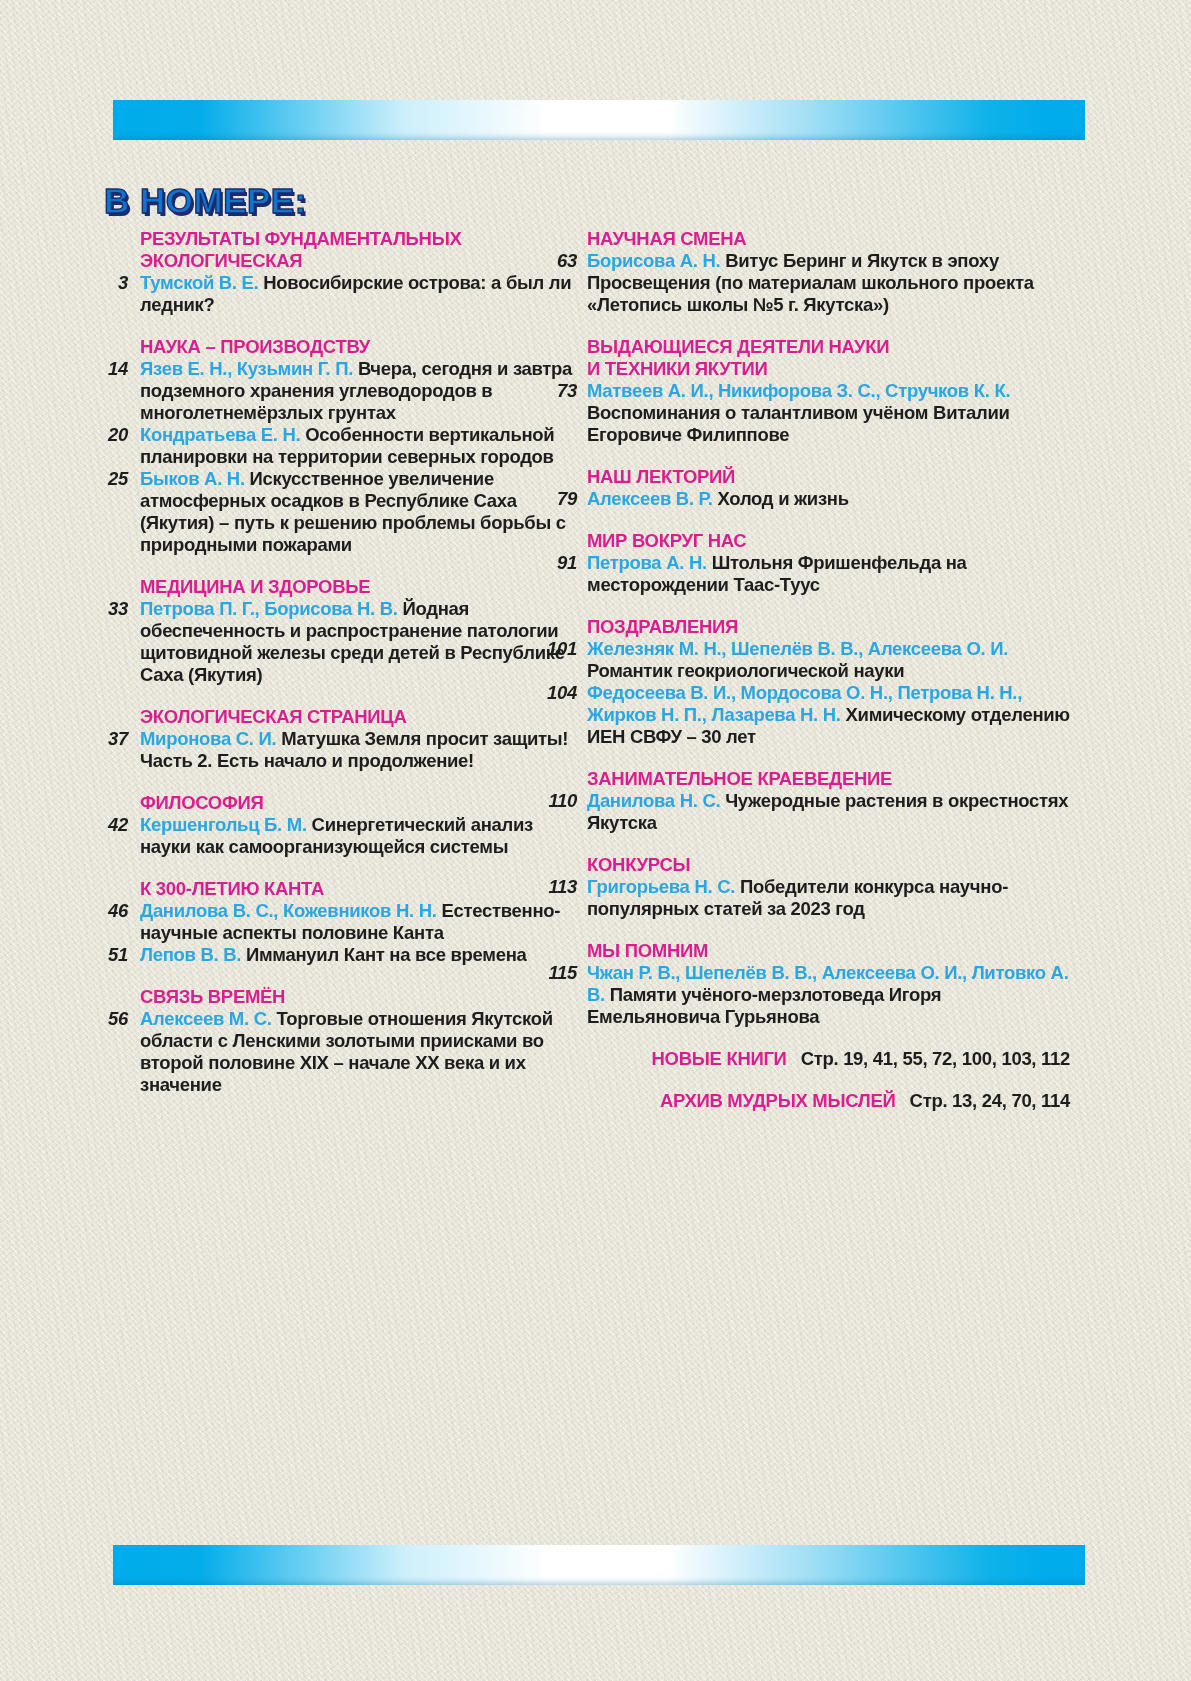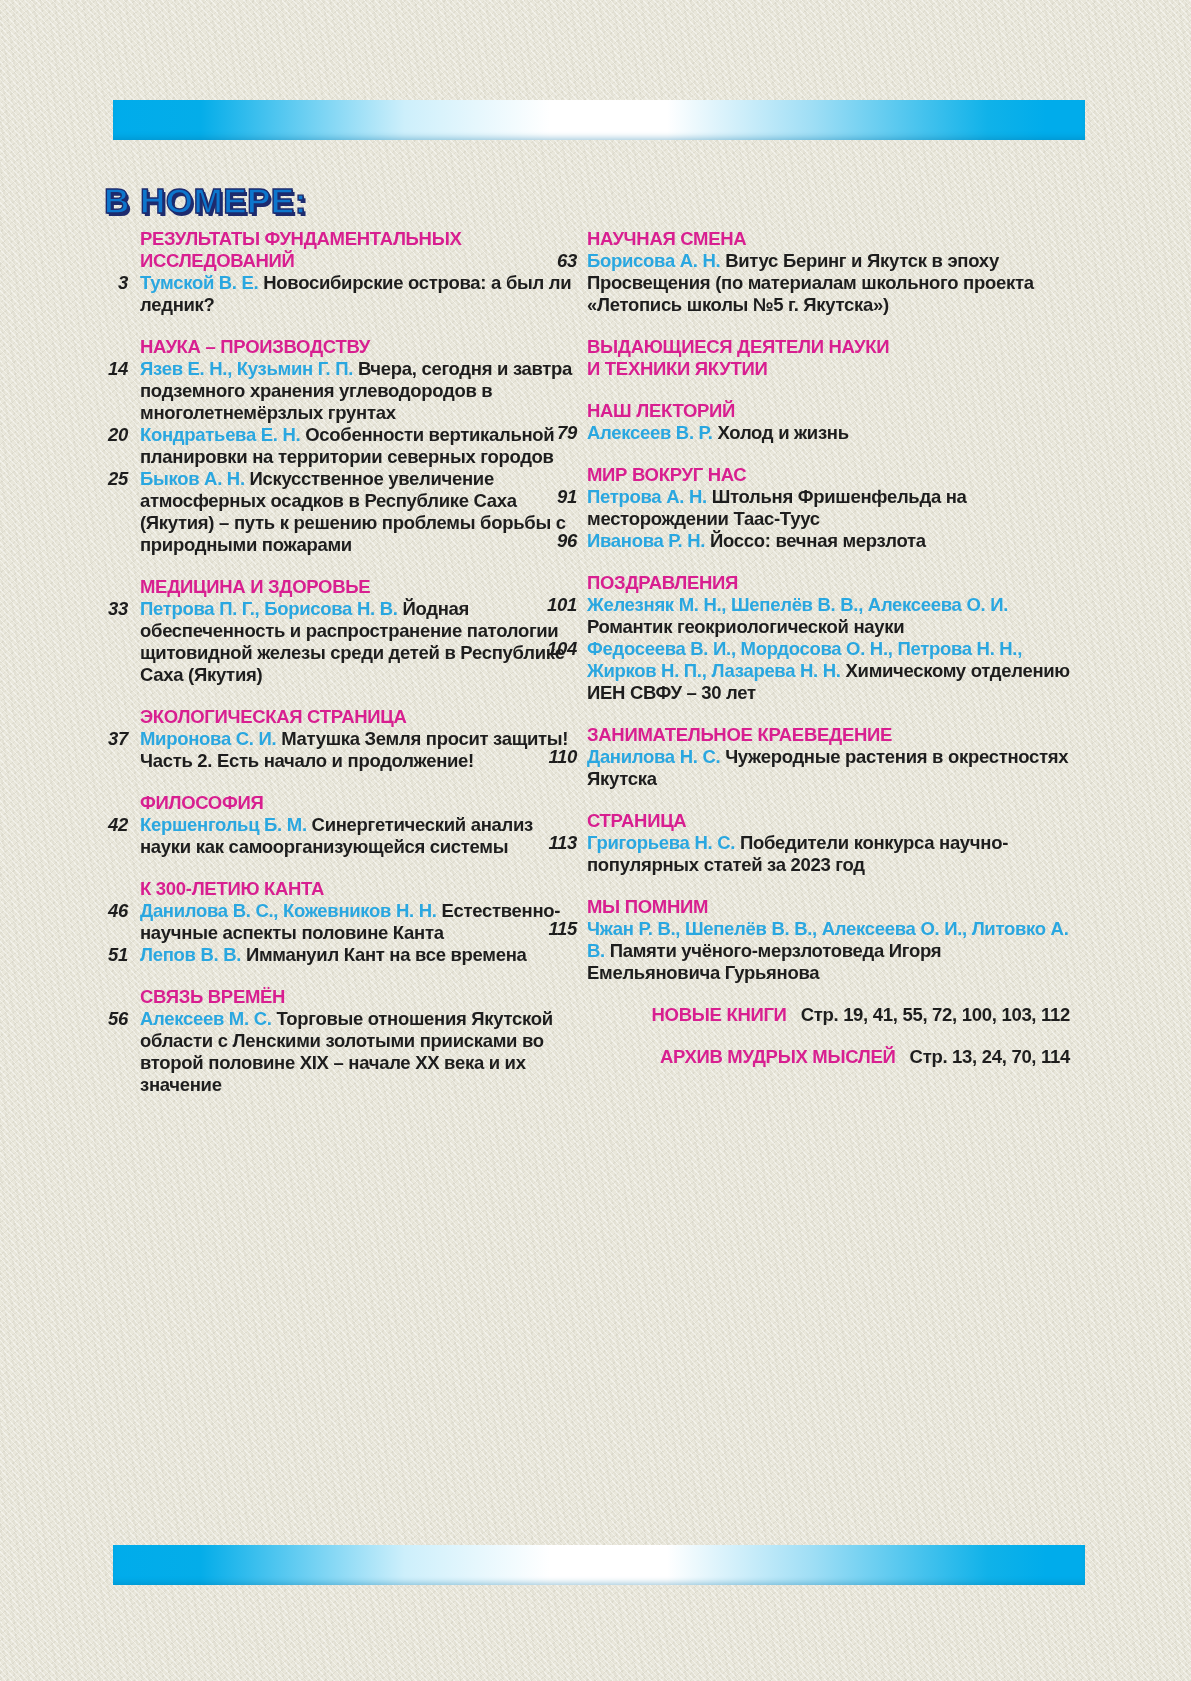--- a/index.html
+++ b/index.html
@@ -63,21 +63,21 @@
 <body>
 
 <div class="page">
   <div class="grad-bar bar-top"></div>
 
   <h1 class="page-title">В НОМЕРЕ:</h1>
 
   <div class="col col-left">
       <section class="toc-section">
         <div class="section-heading">РЕЗУЛЬТАТЫ ФУНДАМЕНТАЛЬНЫХ
-ИССЛЕДОВАНИЙ</div>
+ЭКОЛОГИЧЕСКАЯ</div>
         <div class="toc-item">
           <span class="pg">3</span>
           <span class="entry"><span class="authors">Тумской В. Е.</span> <span class="title-text">Новосибирские острова: а был ли ледник?</span></span>
         </div>
       </section>
       <section class="toc-section">
         <div class="section-heading">НАУКА – ПРОИЗВОДСТВУ</div>
         <div class="toc-item">
           <span class="pg">14</span>
           <span class="entry"><span class="authors">Язев Е. Н., Кузьмин Г. П.</span> <span class="title-text">Вчера, сегодня и завтра подземного хранения углеводородов в многолетнемёрзлых грунтах</span></span>
@@ -135,59 +135,59 @@
       <section class="toc-section">
         <div class="section-heading">НАУЧНАЯ СМЕНА</div>
         <div class="toc-item">
           <span class="pg">63</span>
           <span class="entry"><span class="authors">Борисова А. Н.</span> <span class="title-text">Витус Беринг и Якутск в эпоху Просвещения (по материалам школьного проекта «Летопись школы №5 г. Якутска»)</span></span>
         </div>
       </section>
       <section class="toc-section">
         <div class="section-heading">ВЫДАЮЩИЕСЯ ДЕЯТЕЛИ НАУКИ
 И ТЕХНИКИ ЯКУТИИ</div>
+        <div class="toc-item">
+          <span class="pg">73</span>
+          <span class="entry"><span class="authors">Матвеев А. И., Никифорова З. С., Стручков К. К.</span> <span class="title-text">Воспоминания о талантливом учёном Виталии Егоровиче Филиппове</span></span>
+        </div>
       </section>
       <section class="toc-section">
         <div class="section-heading">НАШ ЛЕКТОРИЙ</div>
         <div class="toc-item">
           <span class="pg">79</span>
           <span class="entry"><span class="authors">Алексеев В. Р.</span> <span class="title-text">Холод и жизнь</span></span>
         </div>
       </section>
       <section class="toc-section">
         <div class="section-heading">МИР ВОКРУГ НАС</div>
         <div class="toc-item">
           <span class="pg">91</span>
           <span class="entry"><span class="authors">Петрова А. Н.</span> <span class="title-text">Штольня Фришенфельда на месторождении Таас-Туус</span></span>
         </div>
-        <div class="toc-item">
-          <span class="pg">96</span>
-          <span class="entry"><span class="authors">Иванова Р. Н.</span> <span class="title-text">Йоссо: вечная мерзлота</span></span>
-        </div>
       </section>
       <section class="toc-section">
         <div class="section-heading">ПОЗДРАВЛЕНИЯ</div>
         <div class="toc-item">
           <span class="pg">101</span>
           <span class="entry"><span class="authors">Железняк М. Н., Шепелёв В. В., Алексеева О. И.</span> <span class="title-text">Романтик геокриологической науки</span></span>
         </div>
         <div class="toc-item">
           <span class="pg">104</span>
           <span class="entry"><span class="authors">Федосеева В. И., Мордосова О. Н., Петрова Н. Н., Жирков Н. П., Лазарева Н. Н.</span> <span class="title-text">Химическому отделению ИЕН СВФУ – 30 лет</span></span>
         </div>
       </section>
       <section class="toc-section">
         <div class="section-heading">ЗАНИМАТЕЛЬНОЕ КРАЕВЕДЕНИЕ</div>
         <div class="toc-item">
           <span class="pg">110</span>
           <span class="entry"><span class="authors">Данилова Н. С.</span> <span class="title-text">Чужеродные растения в окрестностях Якутска</span></span>
         </div>
       </section>
       <section class="toc-section">
-        <div class="section-heading">СТРАНИЦА</div>
+        <div class="section-heading">КОНКУРСЫ</div>
         <div class="toc-item">
           <span class="pg">113</span>
           <span class="entry"><span class="authors">Григорьева Н. С.</span> <span class="title-text">Победители конкурса научно-популярных статей за 2023 год</span></span>
         </div>
       </section>
       <section class="toc-section">
         <div class="section-heading">МЫ ПОМНИМ</div>
         <div class="toc-item">
           <span class="pg">115</span>
           <span class="entry"><span class="authors">Чжан Р. В., Шепелёв В. В., Алексеева О. И., Литовко А. В.</span> <span class="title-text">Памяти учёного-мерзлотоведа Игоря Емельяновича Гурьянова</span></span>

